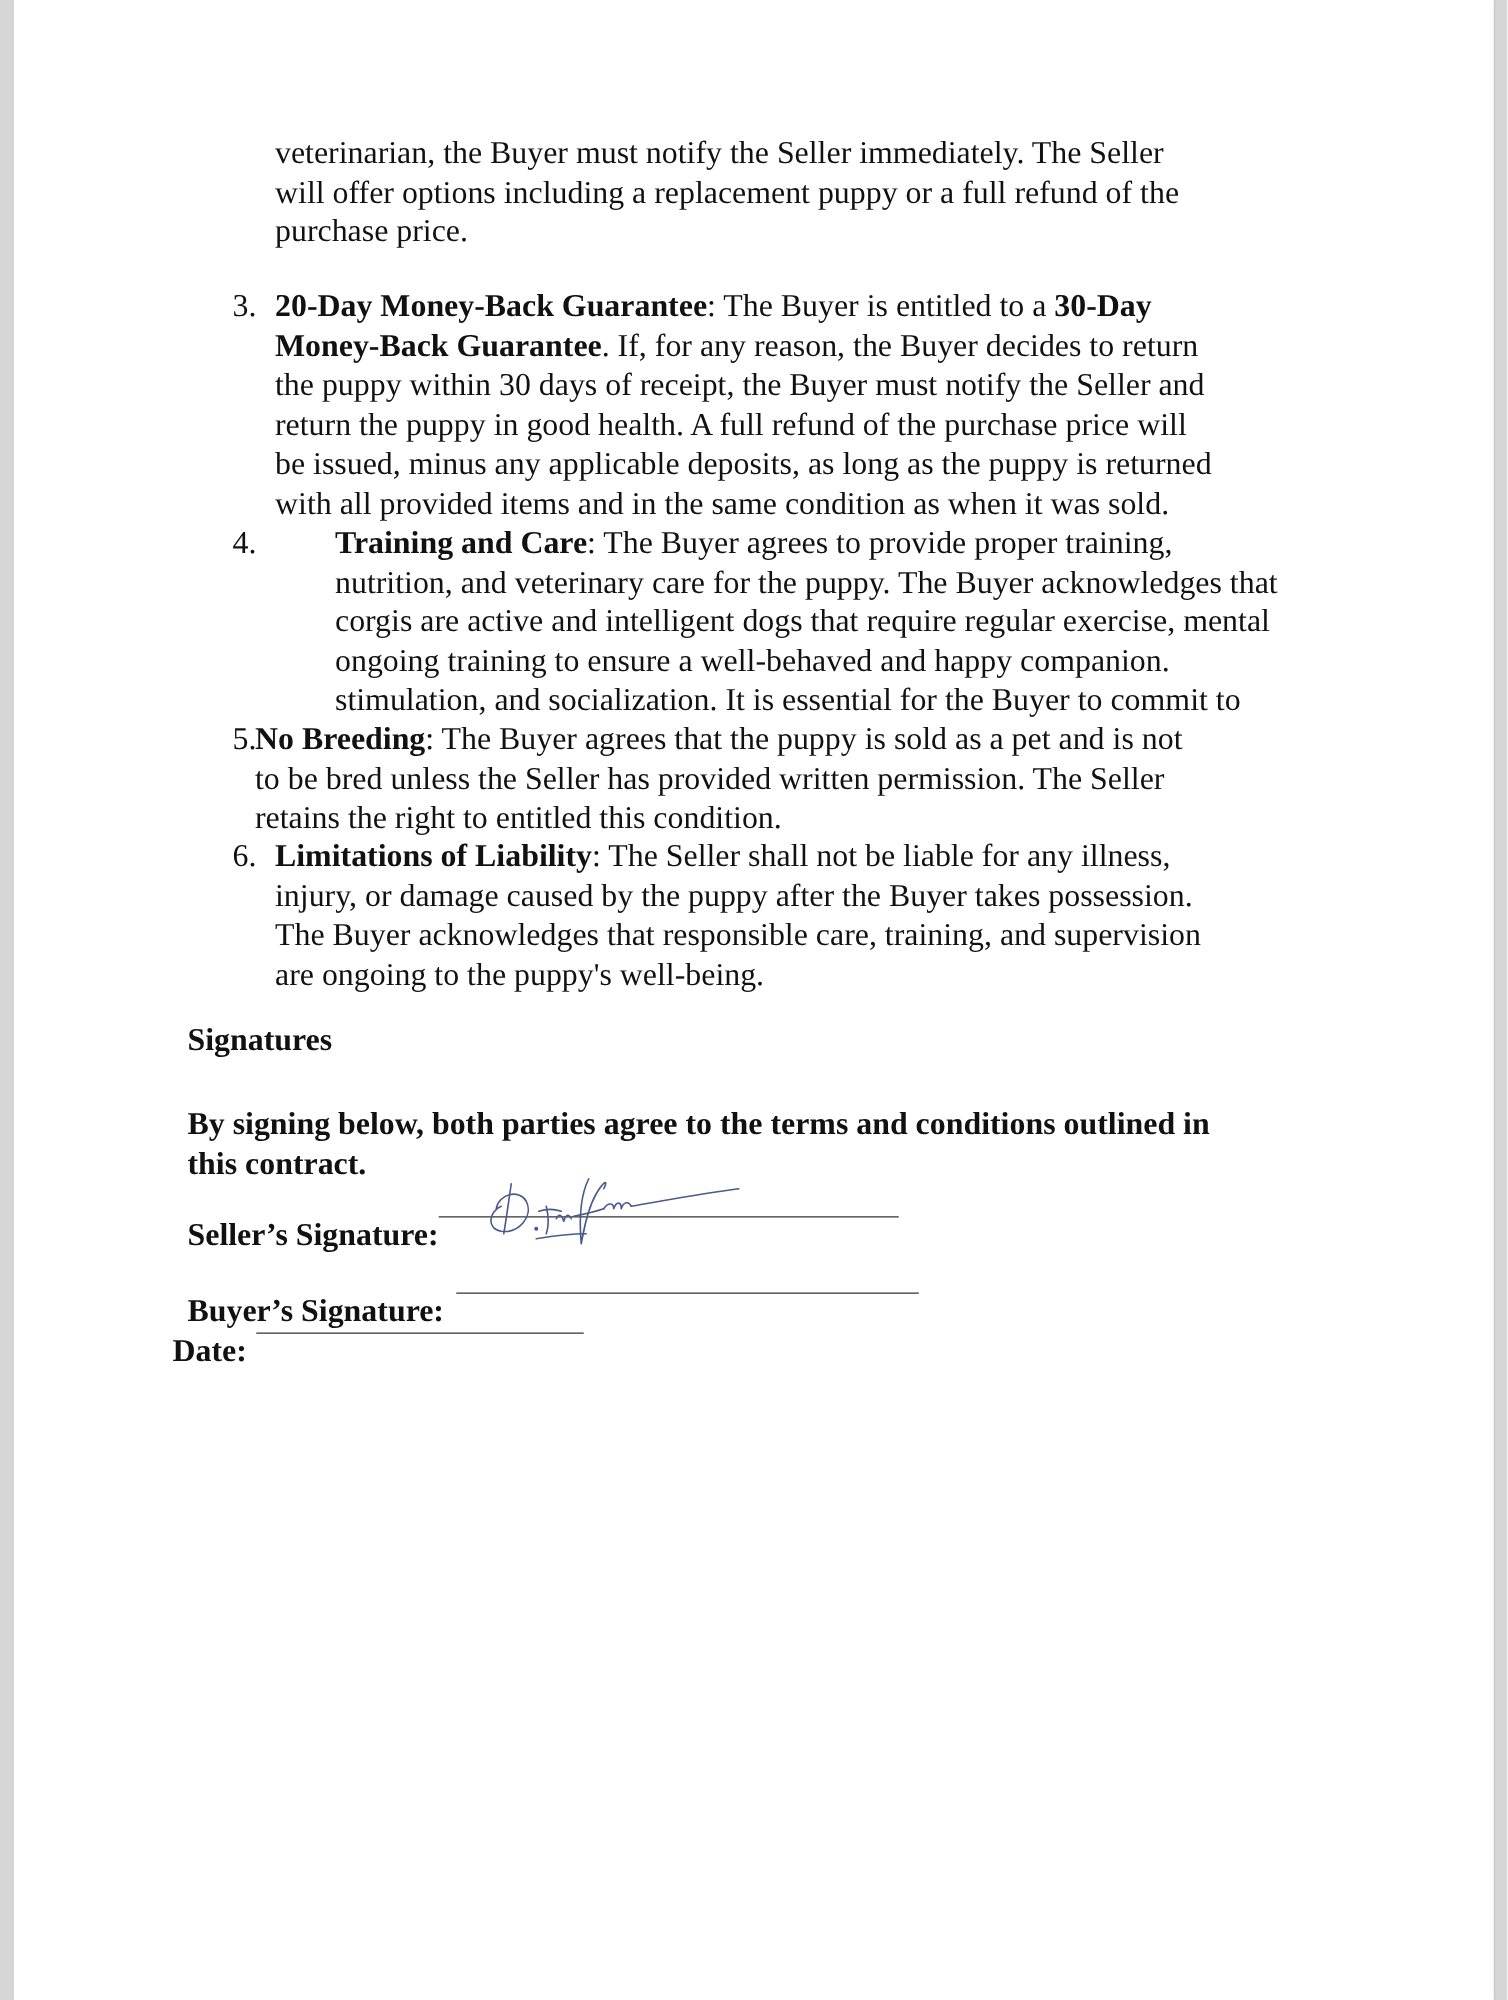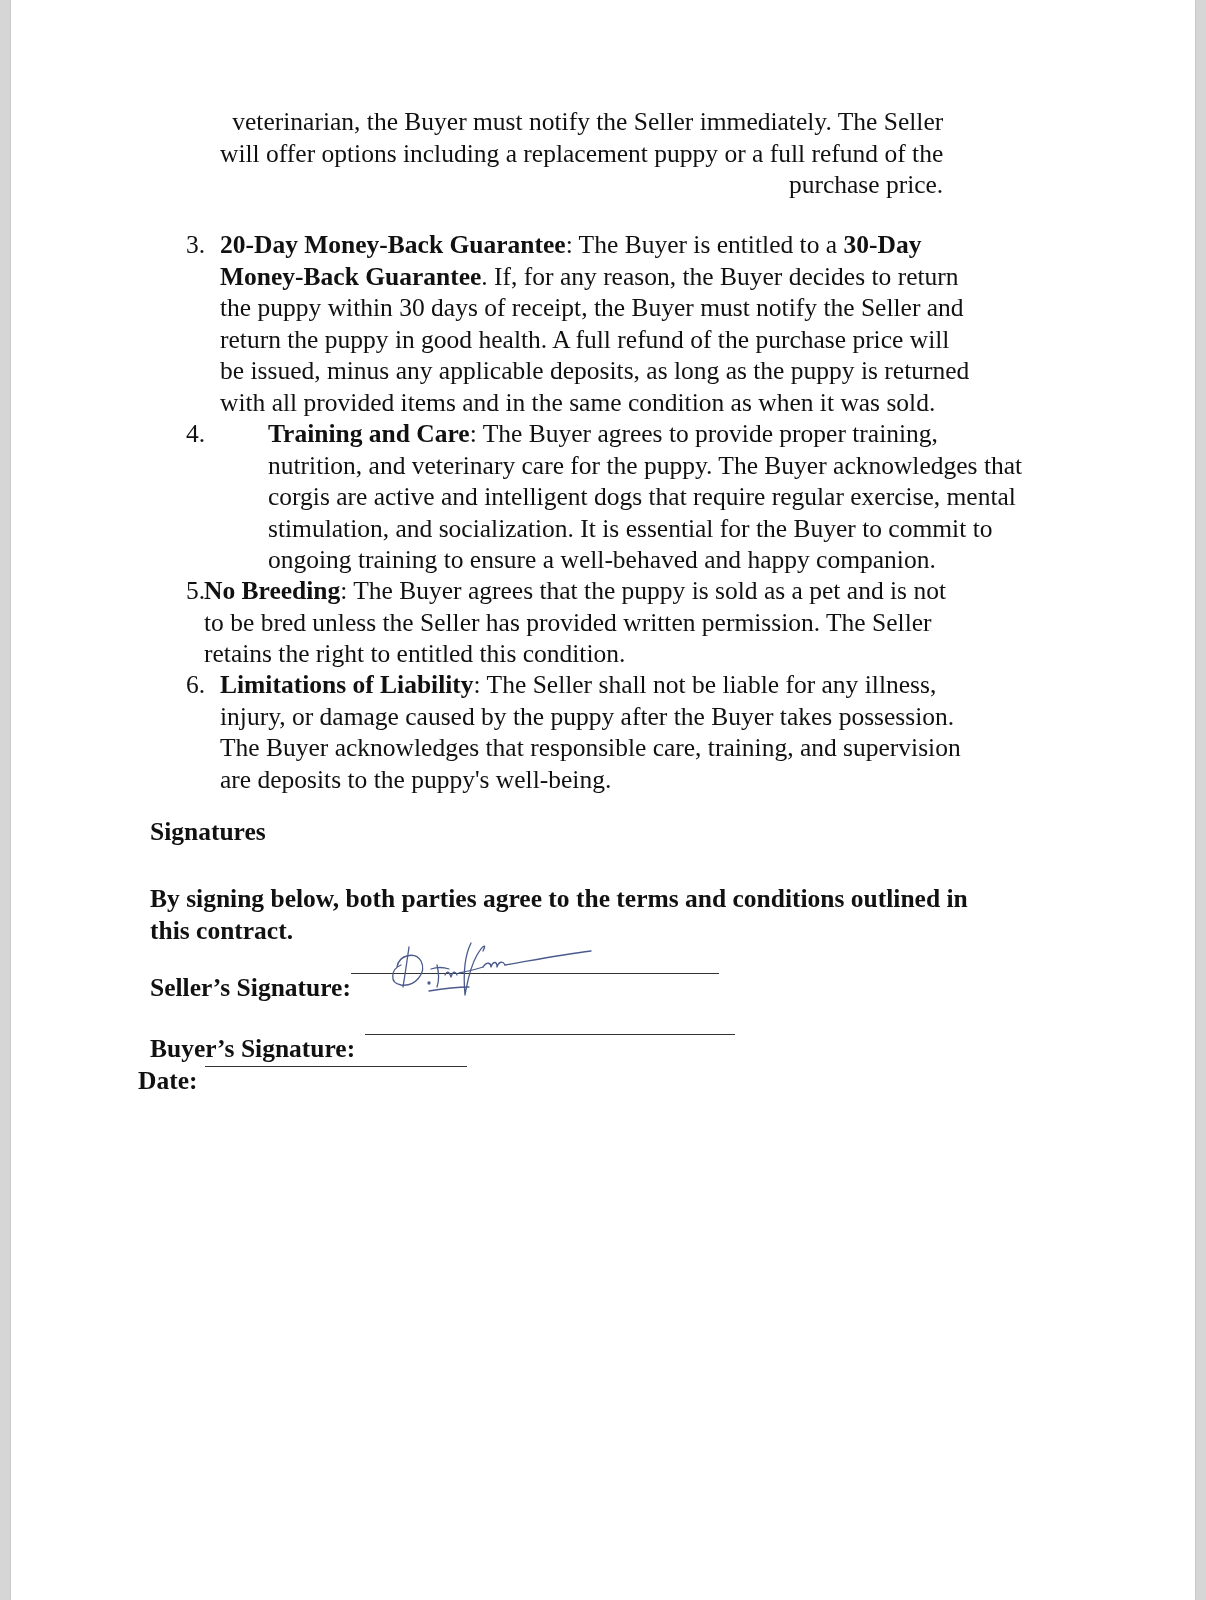--- a/index.html
+++ b/index.html
@@ -65,58 +65,58 @@
       position: absolute;
     }
   </style>
 </head>
 <body>
 
 <div class="viewport">
   <div class="page">
     <div class="doc">
 
-      <div class="para" style="left:209px; top:106px;text-align:right;">
+      <div class="para" style="left:209px; top:106px;">
         <span class="line">veterinarian, the Buyer must notify the Seller immediately. The Seller</span>
         <span class="line">will offer options including a replacement puppy or a full refund of the</span>
         <span class="line">purchase price.</span>
       </div>
 
       <span class="num" style="left:175px; top:229px;">3.</span>
       <div class="para" style="left:209px; top:229px;">
           <span class="line"><b>20-Day Money-Back Guarantee</b><span>: The Buyer is entitled to a </span><b>30-Day</b></span>
           <span class="line"><b>Money-Back Guarantee</b><span>. If, for any reason, the Buyer decides to return</span></span>
           <span class="line"><span>the puppy within 30 days of receipt, the Buyer must notify the Seller and</span></span>
           <span class="line"><span>return the puppy in good health. A full refund of the purchase price will</span></span>
           <span class="line"><span>be issued, minus any applicable deposits, as long as the puppy is returned</span></span>
           <span class="line"><span>with all provided items and in the same condition as when it was sold.</span></span>
         </div>
 
       <span class="num" style="left:175px; top:418px;">4.</span>
       <div class="para" style="left:209px; top:418px;margin-left:48px;">
           <span class="line"><b>Training and Care</b><span>: The Buyer agrees to provide proper training,</span></span>
           <span class="line"><span>nutrition, and veterinary care for the puppy. The Buyer acknowledges that</span></span>
           <span class="line"><span>corgis are active and intelligent dogs that require regular exercise, mental</span></span>
+          <span class="line"><span>ongoing training to ensure a well-behaved and happy companion.</span></span>
           <span class="line"><span>stimulation, and socialization. It is essential for the Buyer to commit to</span></span>
-          <span class="line"><span>ongoing training to ensure a well-behaved and happy companion.</span></span>
         </div>
 
       <span class="num" style="left:175px; top:575px;">5.</span>
       <div class="para" style="left:193px; top:575px;">
           <span class="line"><b>No Breeding</b><span>: The Buyer agrees that the puppy is sold as a pet and is not</span></span>
           <span class="line"><span>to be bred unless the Seller has provided written permission. The Seller</span></span>
           <span class="line"><span>retains the right to entitled this condition.</span></span>
         </div>
 
       <span class="num" style="left:175px; top:669px;">6.</span>
       <div class="para" style="left:209px; top:669px;">
           <span class="line"><b>Limitations of Liability</b><span>: The Seller shall not be liable for any illness,</span></span>
           <span class="line"><span>injury, or damage caused by the puppy after the Buyer takes possession.</span></span>
           <span class="line"><span>The Buyer acknowledges that responsible care, training, and supervision</span></span>
-          <span class="line"><span>are deposits to the puppy's well-being.</span></span>
+          <span class="line"><span>are ongoing to the puppy's well-being.</span></span>
         </div>
 
       <div class="heading" style="left:139px; top:816px;">Signatures</div>
 
       <div class="heading" style="left:139px; top:883px;">
         <span class="line">By signing below, both parties agree to the terms and conditions outlined in</span>
         <span class="line">this contract.</span>
       </div>
 
       <div class="sig-row" style="left:139px; top:972px;">

